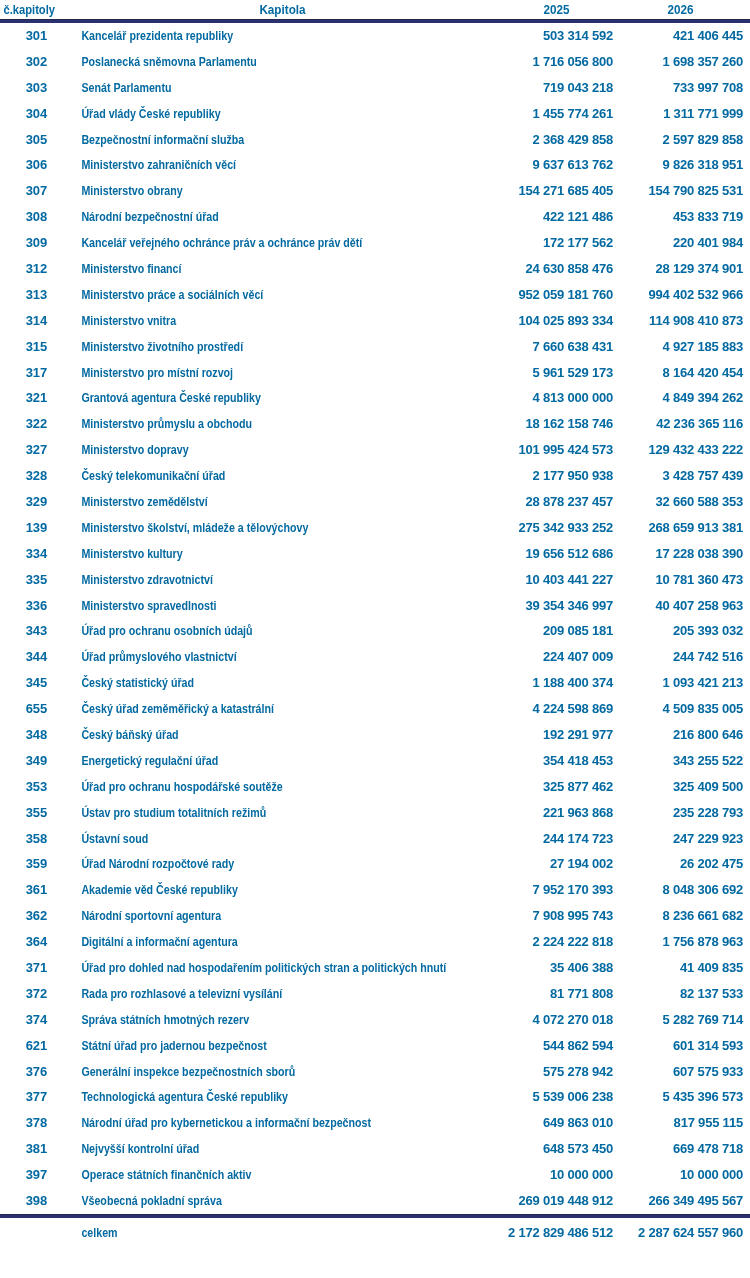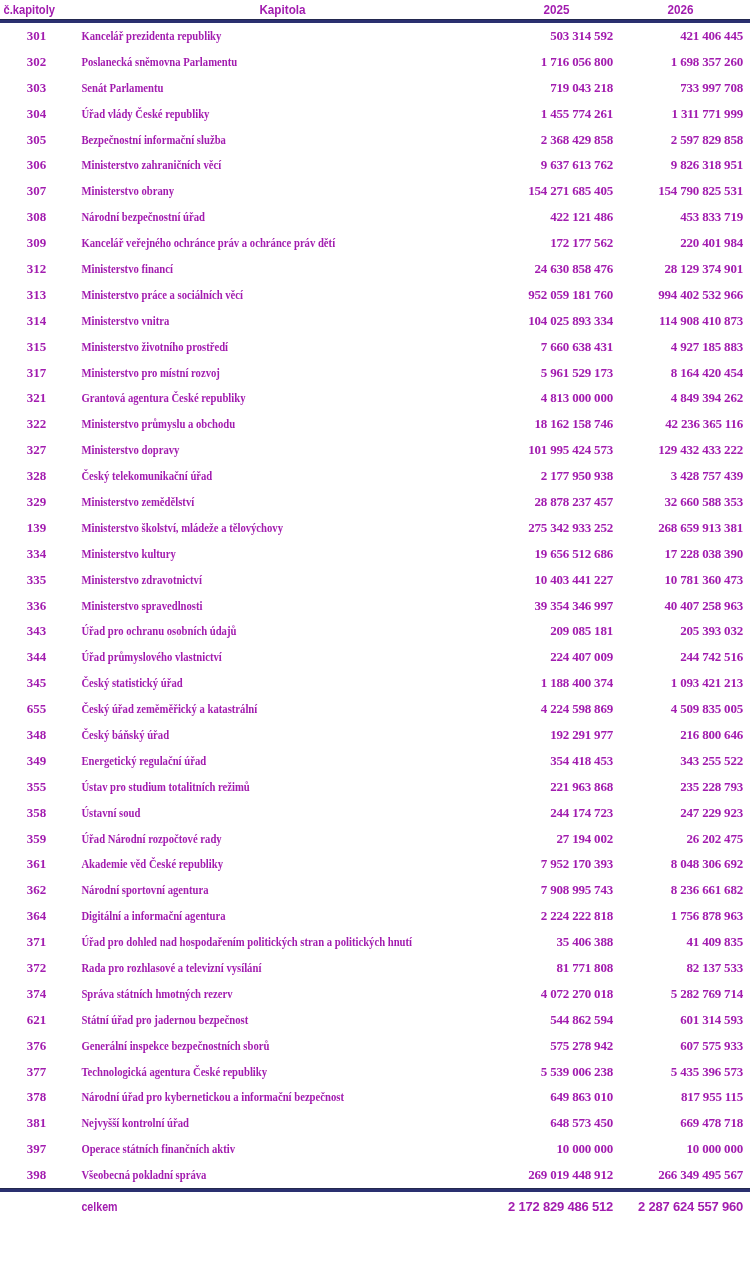--- a/index.html
+++ b/index.html
@@ -3,41 +3,41 @@
 <meta charset="utf-8">
 <style>
   * { box-sizing: border-box; }
   html, body { margin: 0; padding: 0; background: #ffffff; }
   .page {
     width: 750px;
     height: 1278px;
     background: #ffffff;
     font-family: "Liberation Sans", sans-serif;
     font-weight: bold;
-    color: #a21caf;
+    color: #0369a1;
     overflow: hidden;
     position: relative;
   }
   .grid-row {
     display: grid;
     grid-template-columns: 65px 435px 113px 135px;
     align-items: center;
   }
   .hdr-row { height: 19px; align-items: start; padding-top: 2px; }
   .hdr-cell { font-size: 13px; line-height: 16px; white-space: nowrap; }
   .hdr-num   { text-align: left; padding-left: 4px; transform: scaleX(0.86); transform-origin: 0 50%; }
   .hdr-name  { text-align: center; transform: scaleX(0.9); transform-origin: 50% 50%; }
   .hdr-year  { text-align: center; transform: scaleX(0.9); transform-origin: 50% 50%; }
   .double-rule {
     height: 2px;
     border-top: 1.5px solid #23284f;
     border-bottom: 3px solid #2a3070;
   }
   .data-body { }
-  .row { height: 25.9px; font-family: Liberation Serif, serif; }
+  .row { height: 25.9px; }
   .cell { font-size: 13px; line-height: 14px; white-space: nowrap; }
   .cell-num  { text-align: center; padding-left: 8px; }
   .cell-name { padding-left: 20px; transform: scaleX(0.82); transform-origin: 0 50%; }
   .cell-v25  { text-align: right; padding-right: 0; letter-spacing: -0.2px; }
   .cell-v26  { text-align: right; padding-right: 5px; letter-spacing: -0.2px; }
   .total-row { height: 30px; }
   .total-row .cell { font-size: 13px; }
 </style>
 </head>
 <body>
@@ -250,20 +250,26 @@
     <div class="cell cell-v26">216 800 646</div>
   </div>
 
   <div class="grid-row row">
     <div class="cell cell-num">349</div>
     <div class="cell cell-name">Energetický regulační úřad</div>
     <div class="cell cell-v25">354 418 453</div>
     <div class="cell cell-v26">343 255 522</div>
   </div>
 
+  <div class="grid-row row">
+    <div class="cell cell-num">353</div>
+    <div class="cell cell-name">Úřad pro ochranu hospodářské soutěže</div>
+    <div class="cell cell-v25">325 877 462</div>
+    <div class="cell cell-v26">325 409 500</div>
+  </div>
 
   <div class="grid-row row">
     <div class="cell cell-num">355</div>
     <div class="cell cell-name">Ústav pro studium totalitních režimů</div>
     <div class="cell cell-v25">221 963 868</div>
     <div class="cell cell-v26">235 228 793</div>
   </div>
 
   <div class="grid-row row">
     <div class="cell cell-num">358</div>

